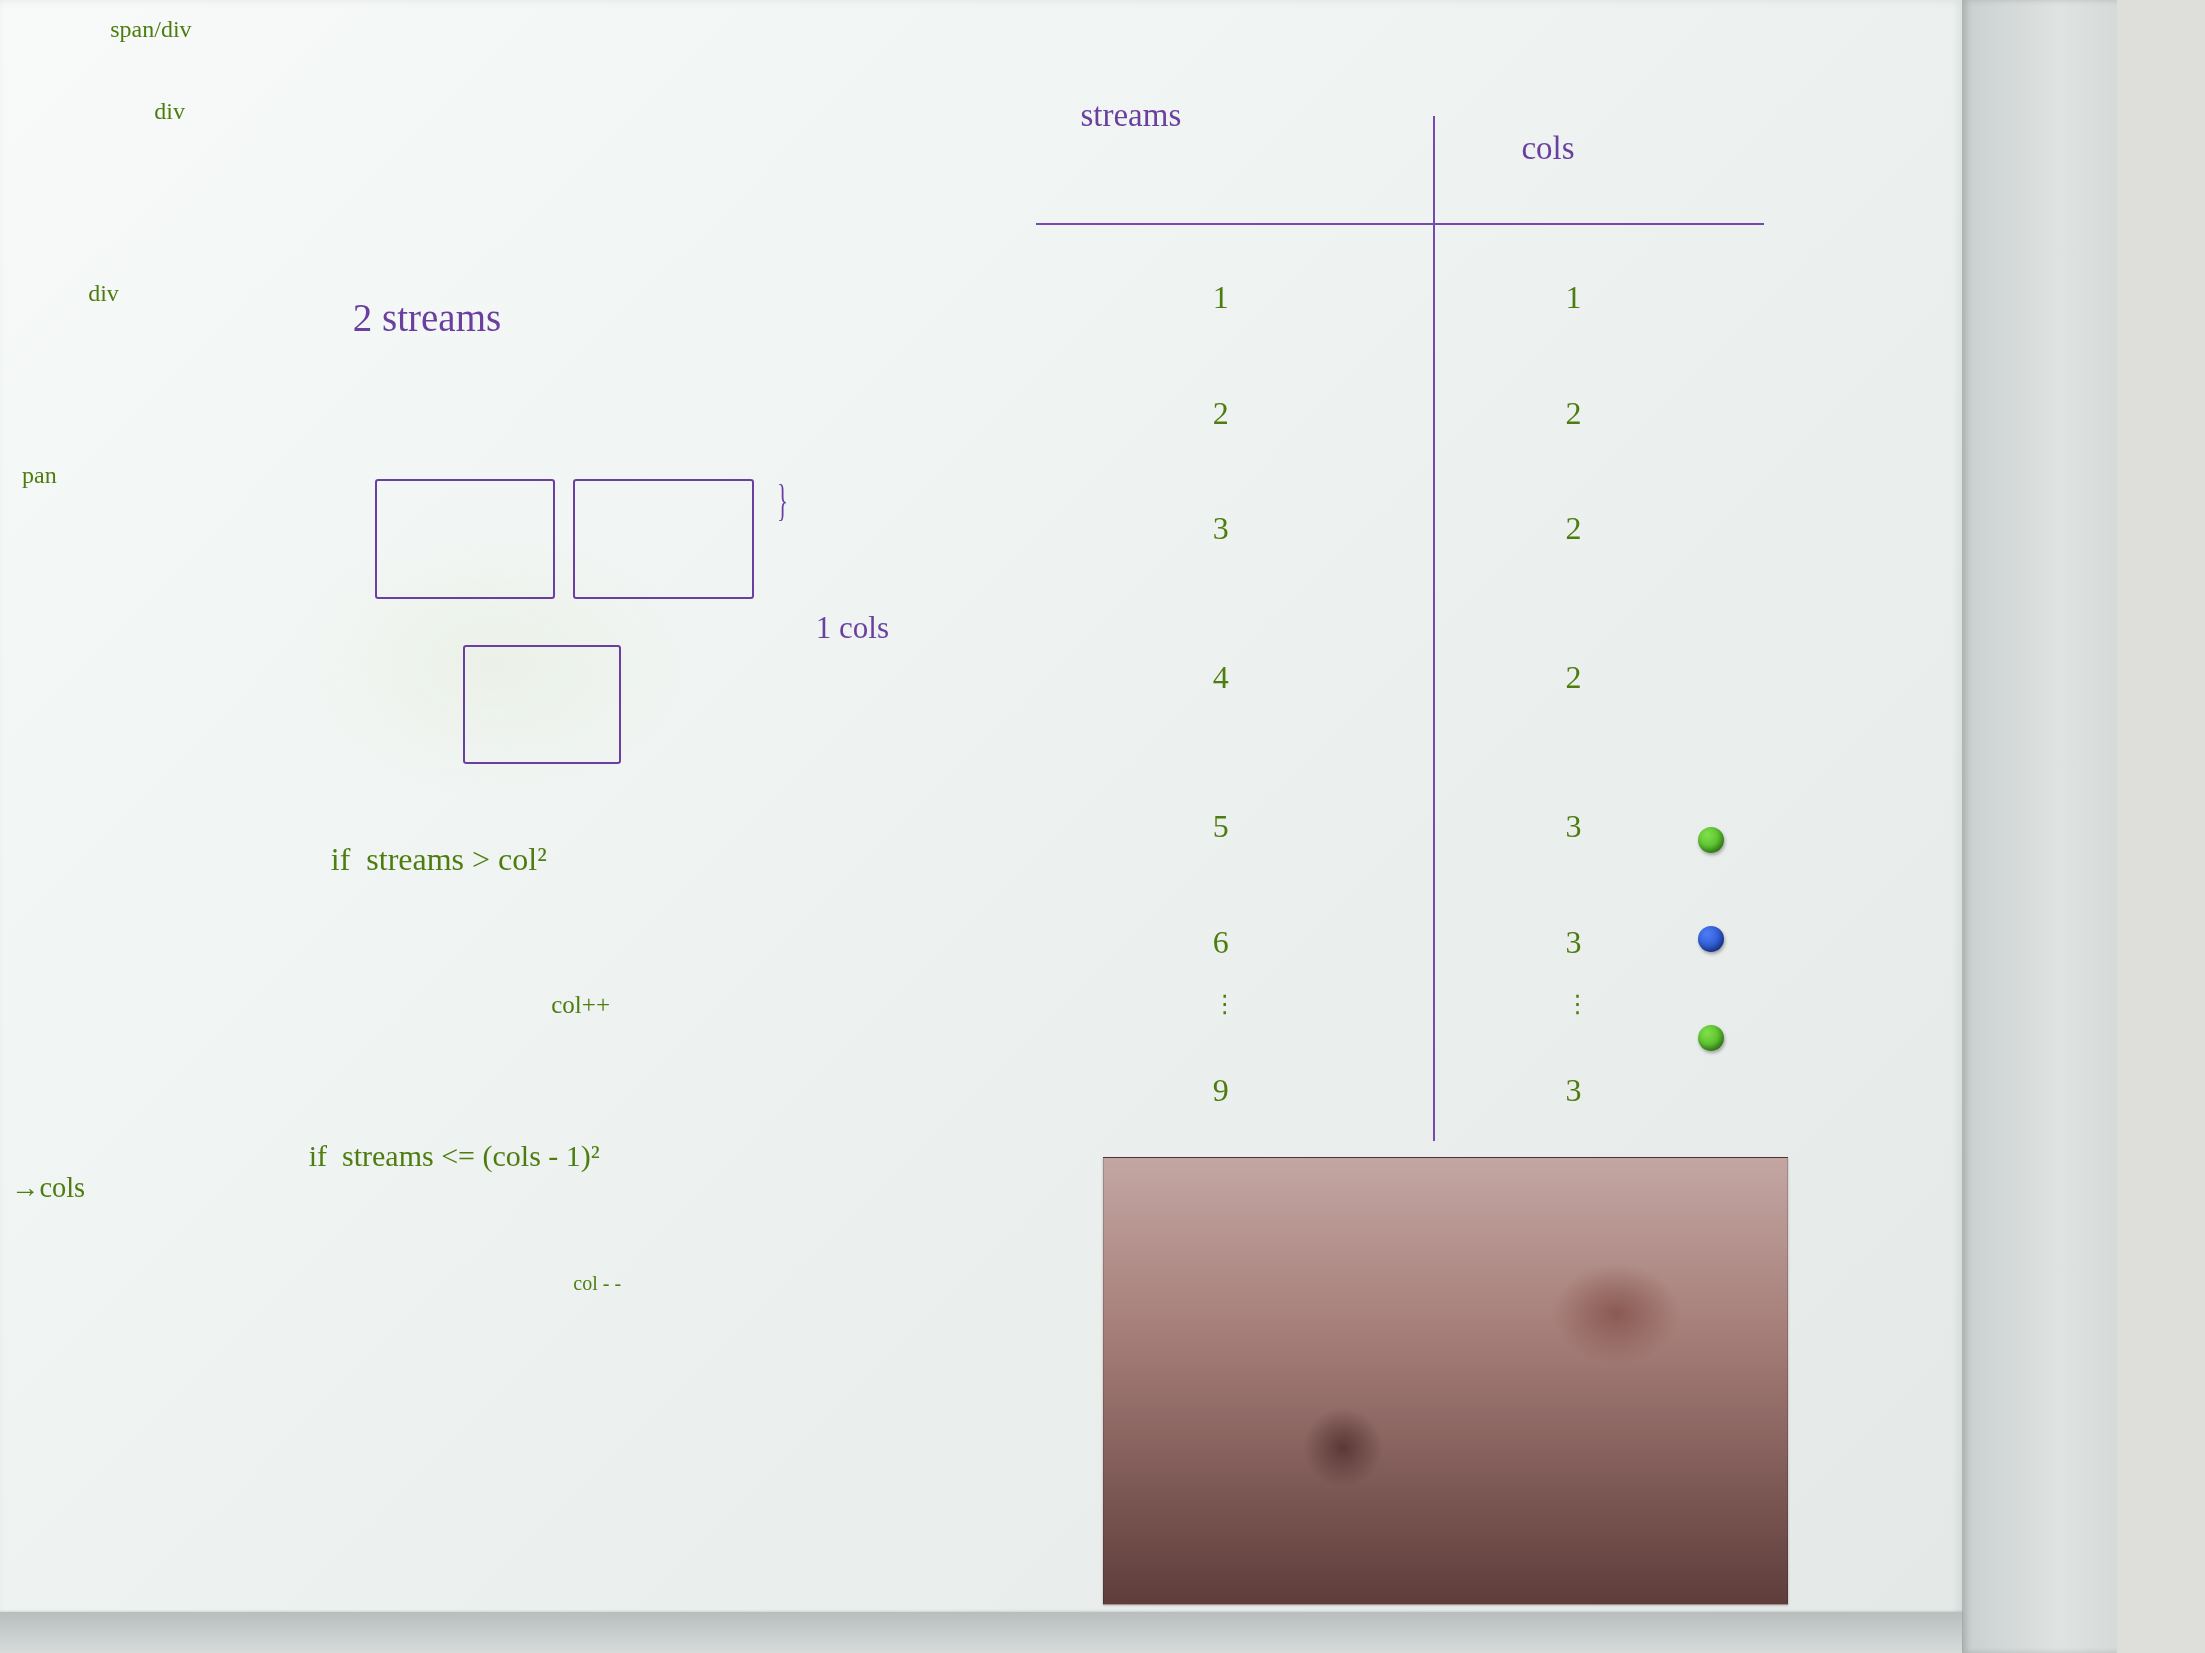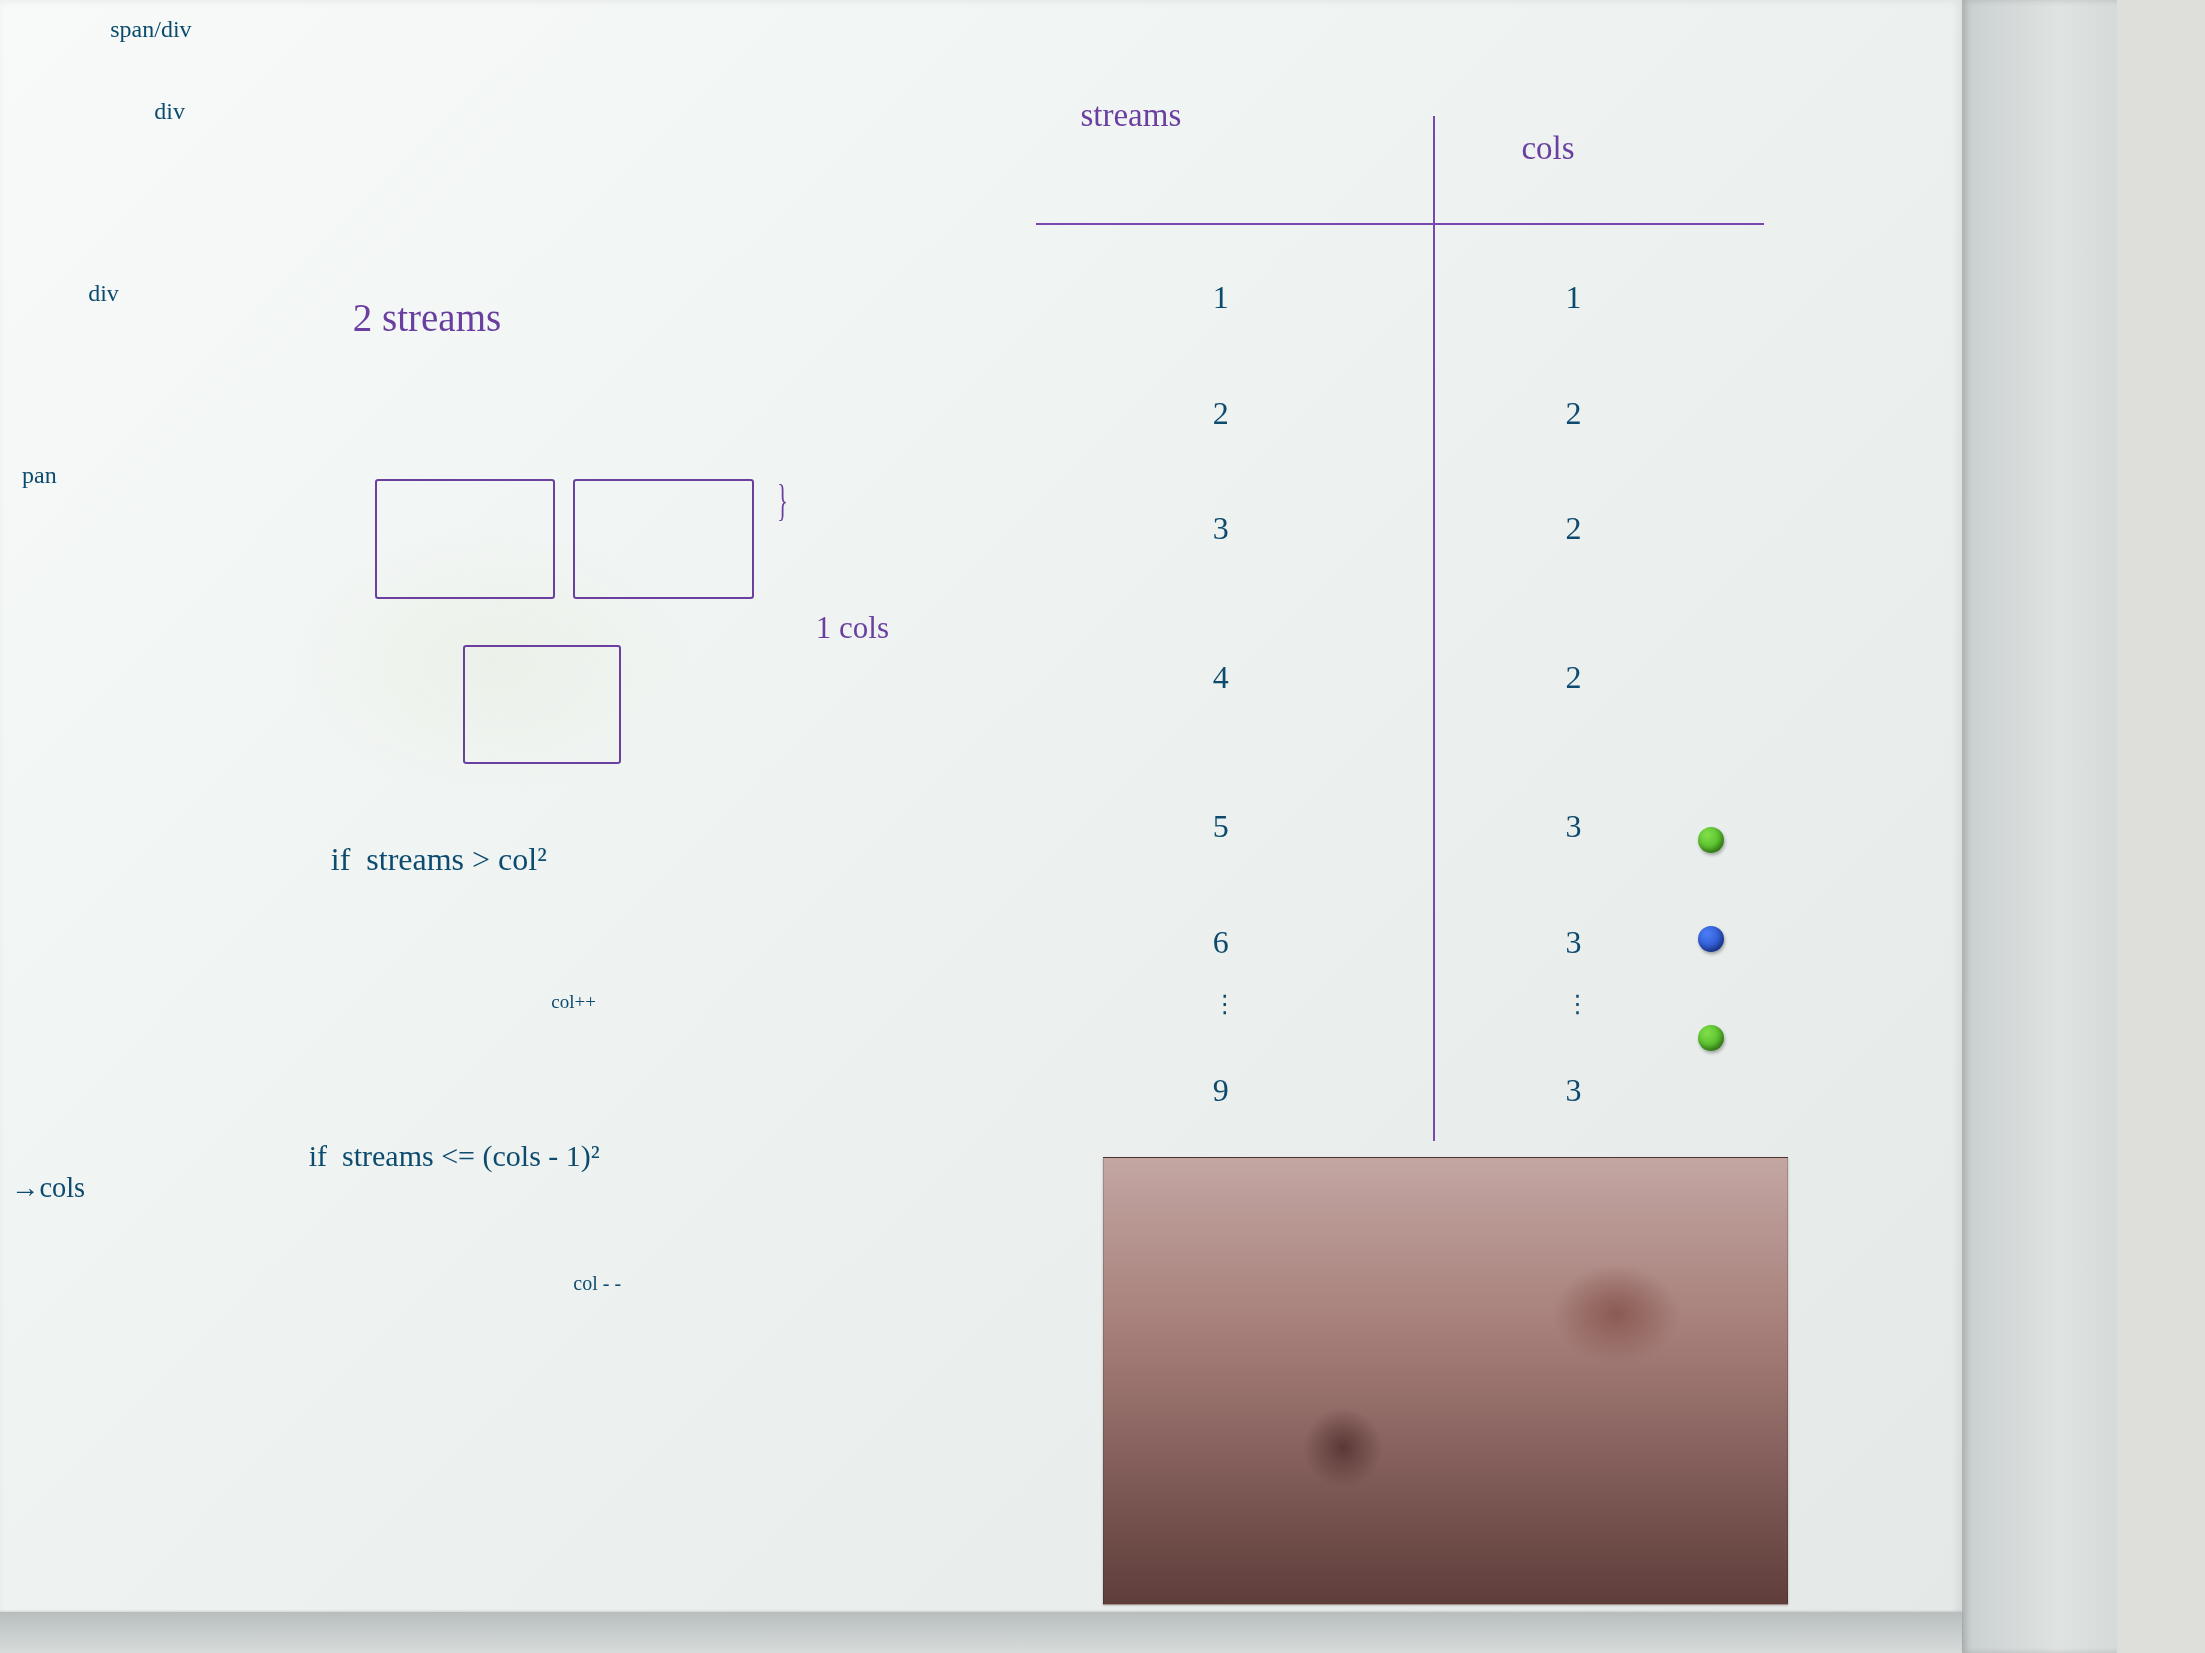--- a/index.html
+++ b/index.html
@@ -18,21 +18,21 @@
   .frame{
     position:absolute;right:0;top:0;bottom:0;width:11%;
     background:linear-gradient(90deg,#c9cfcf 0%,#dfe3e2 40%,#c7cccb 100%);
     box-shadow:inset 4.4px 0 6.6px rgba(0,0,0,.15);
   }
   .wall{position:absolute;right:0;top:0;bottom:0;width:4%;background:#dedfdb}
   .tray{position:absolute;bottom:0;left:0;right:11%;height:2.5%;
     background:linear-gradient(#b7bebd,#d7dcdb);box-shadow:0 -1.1px 2.2px rgba(0,0,0,.15)}
   .ink{position:absolute;white-space:pre;line-height:1}
   .purple{color:#6a3fa0}
-  .blue{color:#0c4a6e}
+  .blue{color:#4d7c0f}
   .red{border:2.7px solid #d23a2a;border-radius:8.8px}
   .header{font-size:33px;font-weight:500}
   .num{font-size:32px}
   .small{font-size:24px}
 
   
   .tl1{left:5%;top:1%}
   .tl2{left:7%;top:6%}
   .tl3{left:4%;top:17%}
   .tl4{left:1%;top:28%}
@@ -97,21 +97,21 @@
 
 <span class="ink purple title3">2 streams</span>
 <div class="boxrow b1"></div>
 <div class="boxrow b2"></div>
 <span class="ink brace">}</span>
 <span class="ink purple small twocols" style="font-size:31px">1 cols</span>
 <div class="boxrow b3"></div>
 
 <div class="red redbox1"></div>
 <span class="ink blue cond1a" style="font-size:32px">if  streams &gt; col²</span>
-<span class="ink blue cond1b" style="font-size:19px">col++</span>
+<span class="ink blue cond1b" style="font-size:25px">col++</span>
 
 <div class="red redbox2"></div>
 <span class="ink blue cond2a" style="font-size:30px">if  streams &lt;= (cols - 1)²</span>
 <span class="ink blue cond2b" style="font-size:20px">col - -</span>
 
 <span class="ink purple header thS">streams</span>
 <span class="ink purple header thC">cols</span>
 <div class="hline"></div>
 <div class="vline"></div>
 

